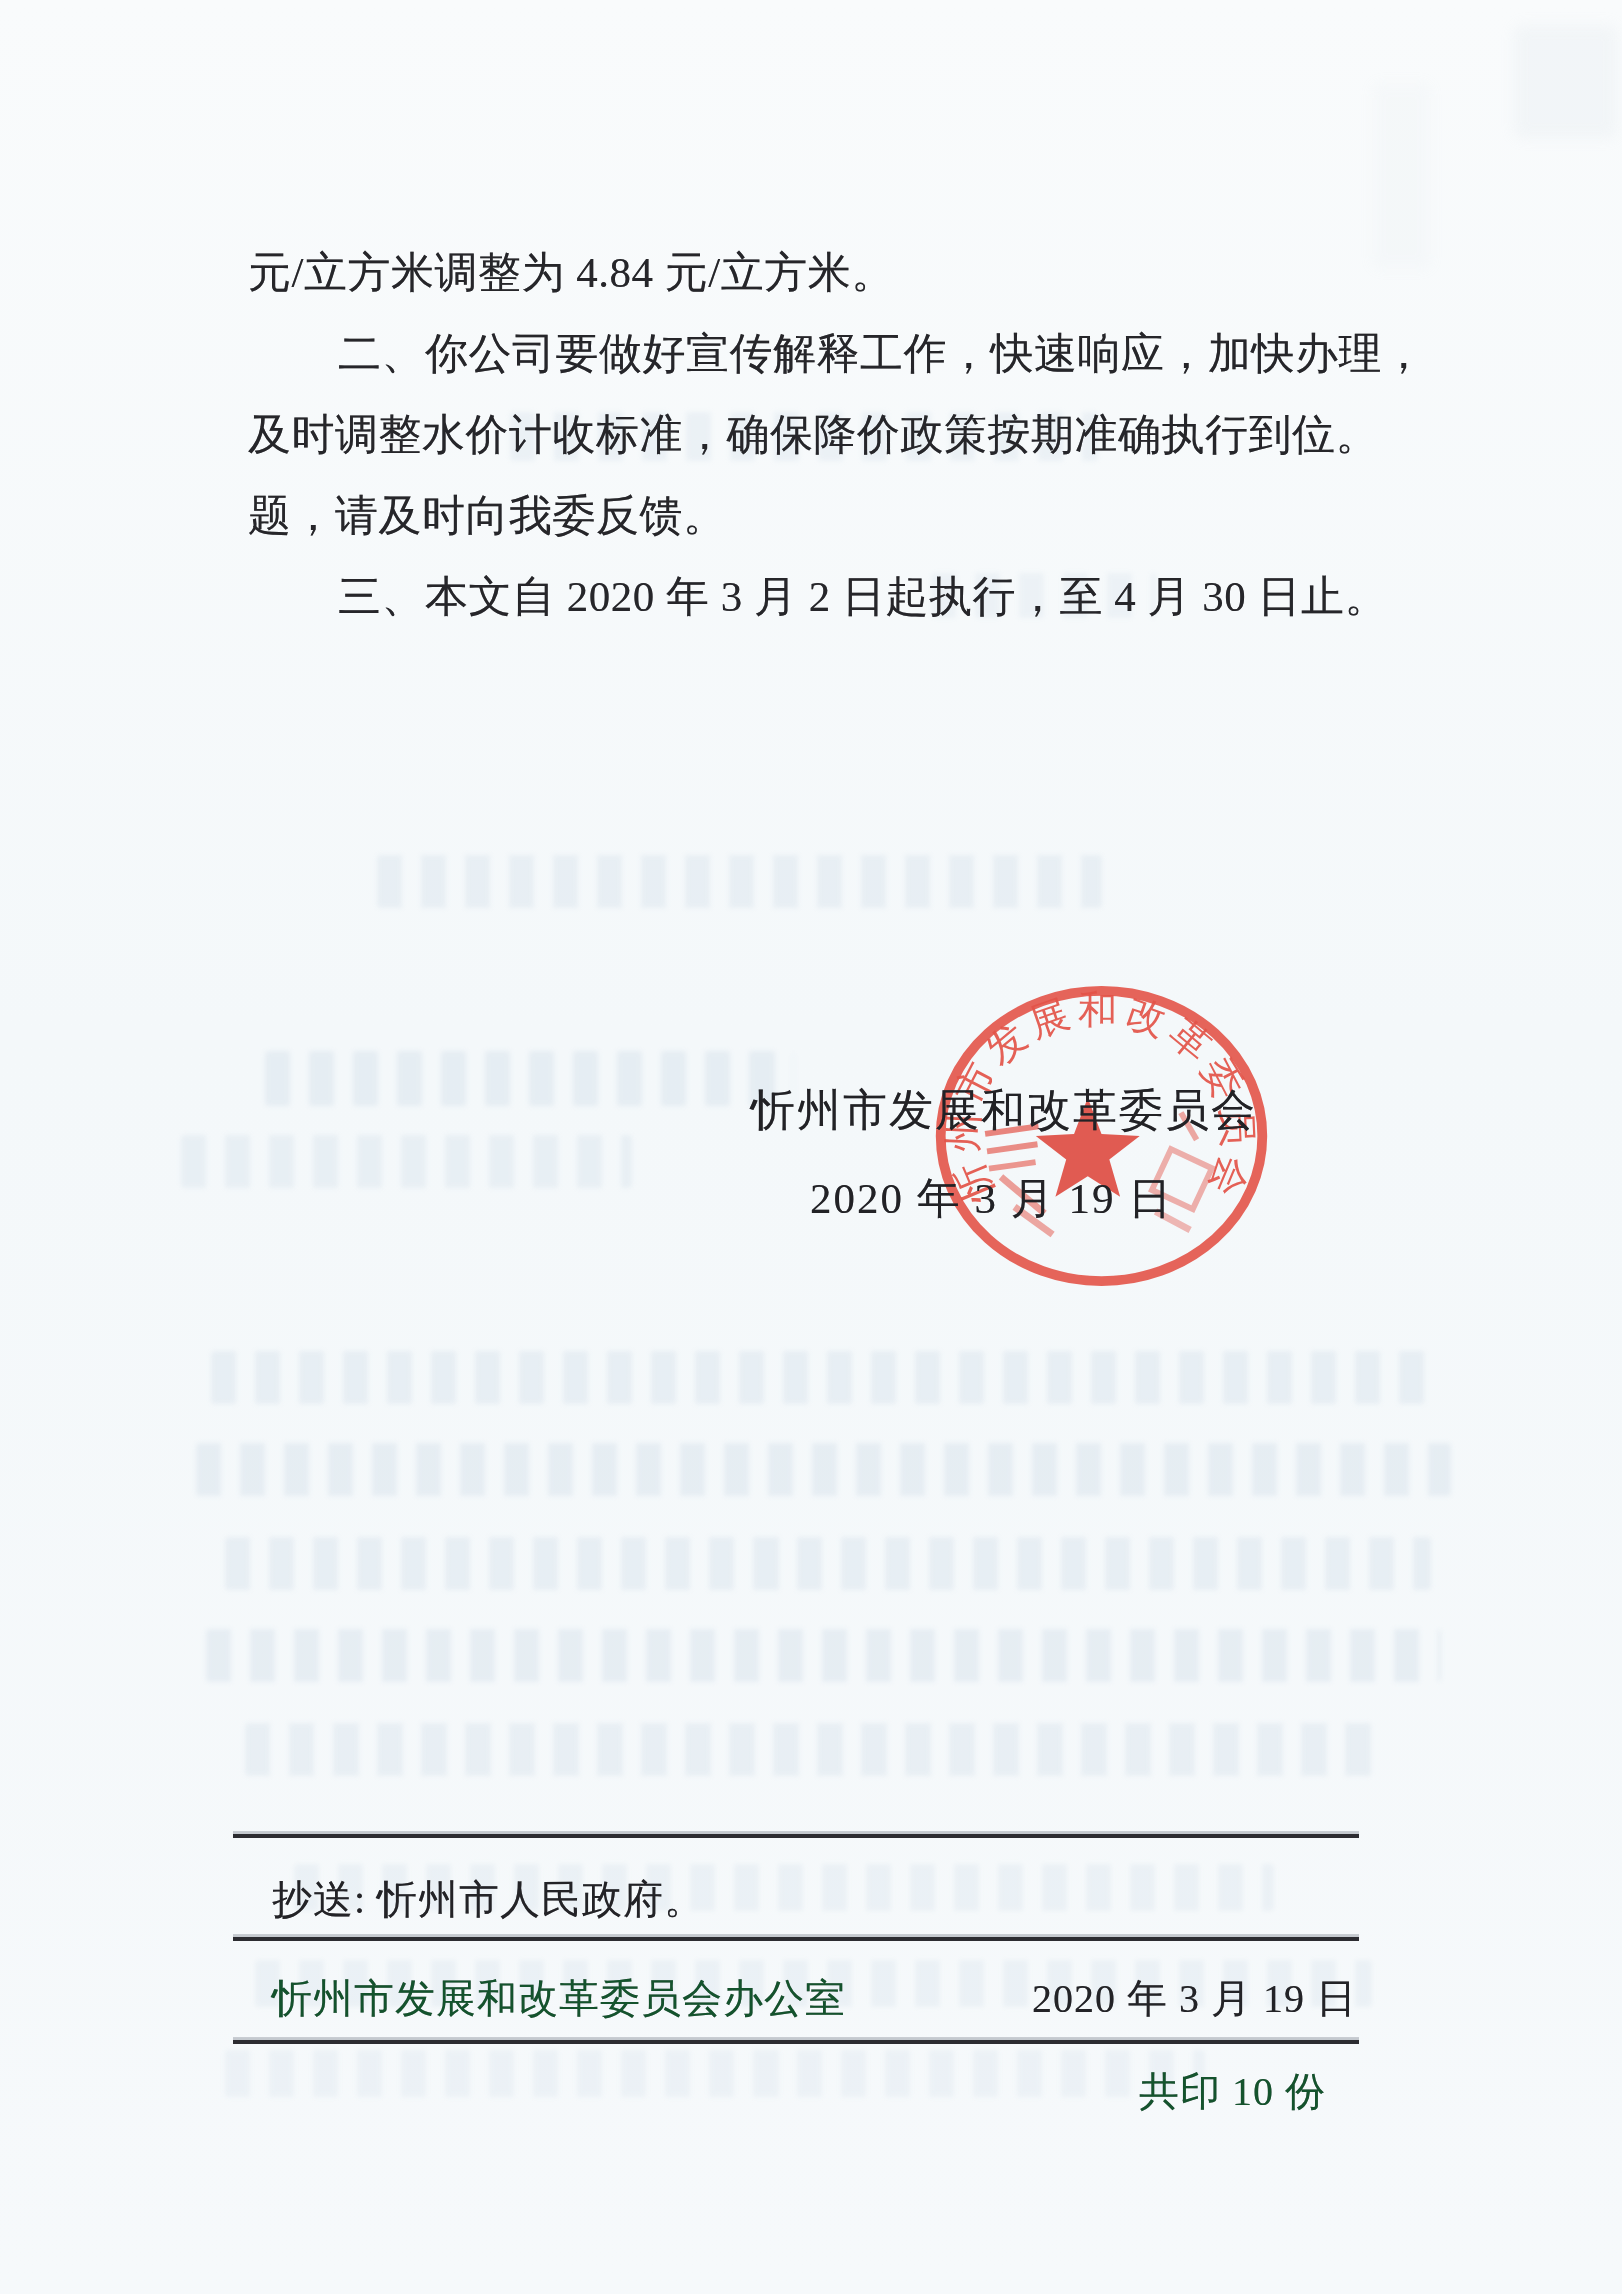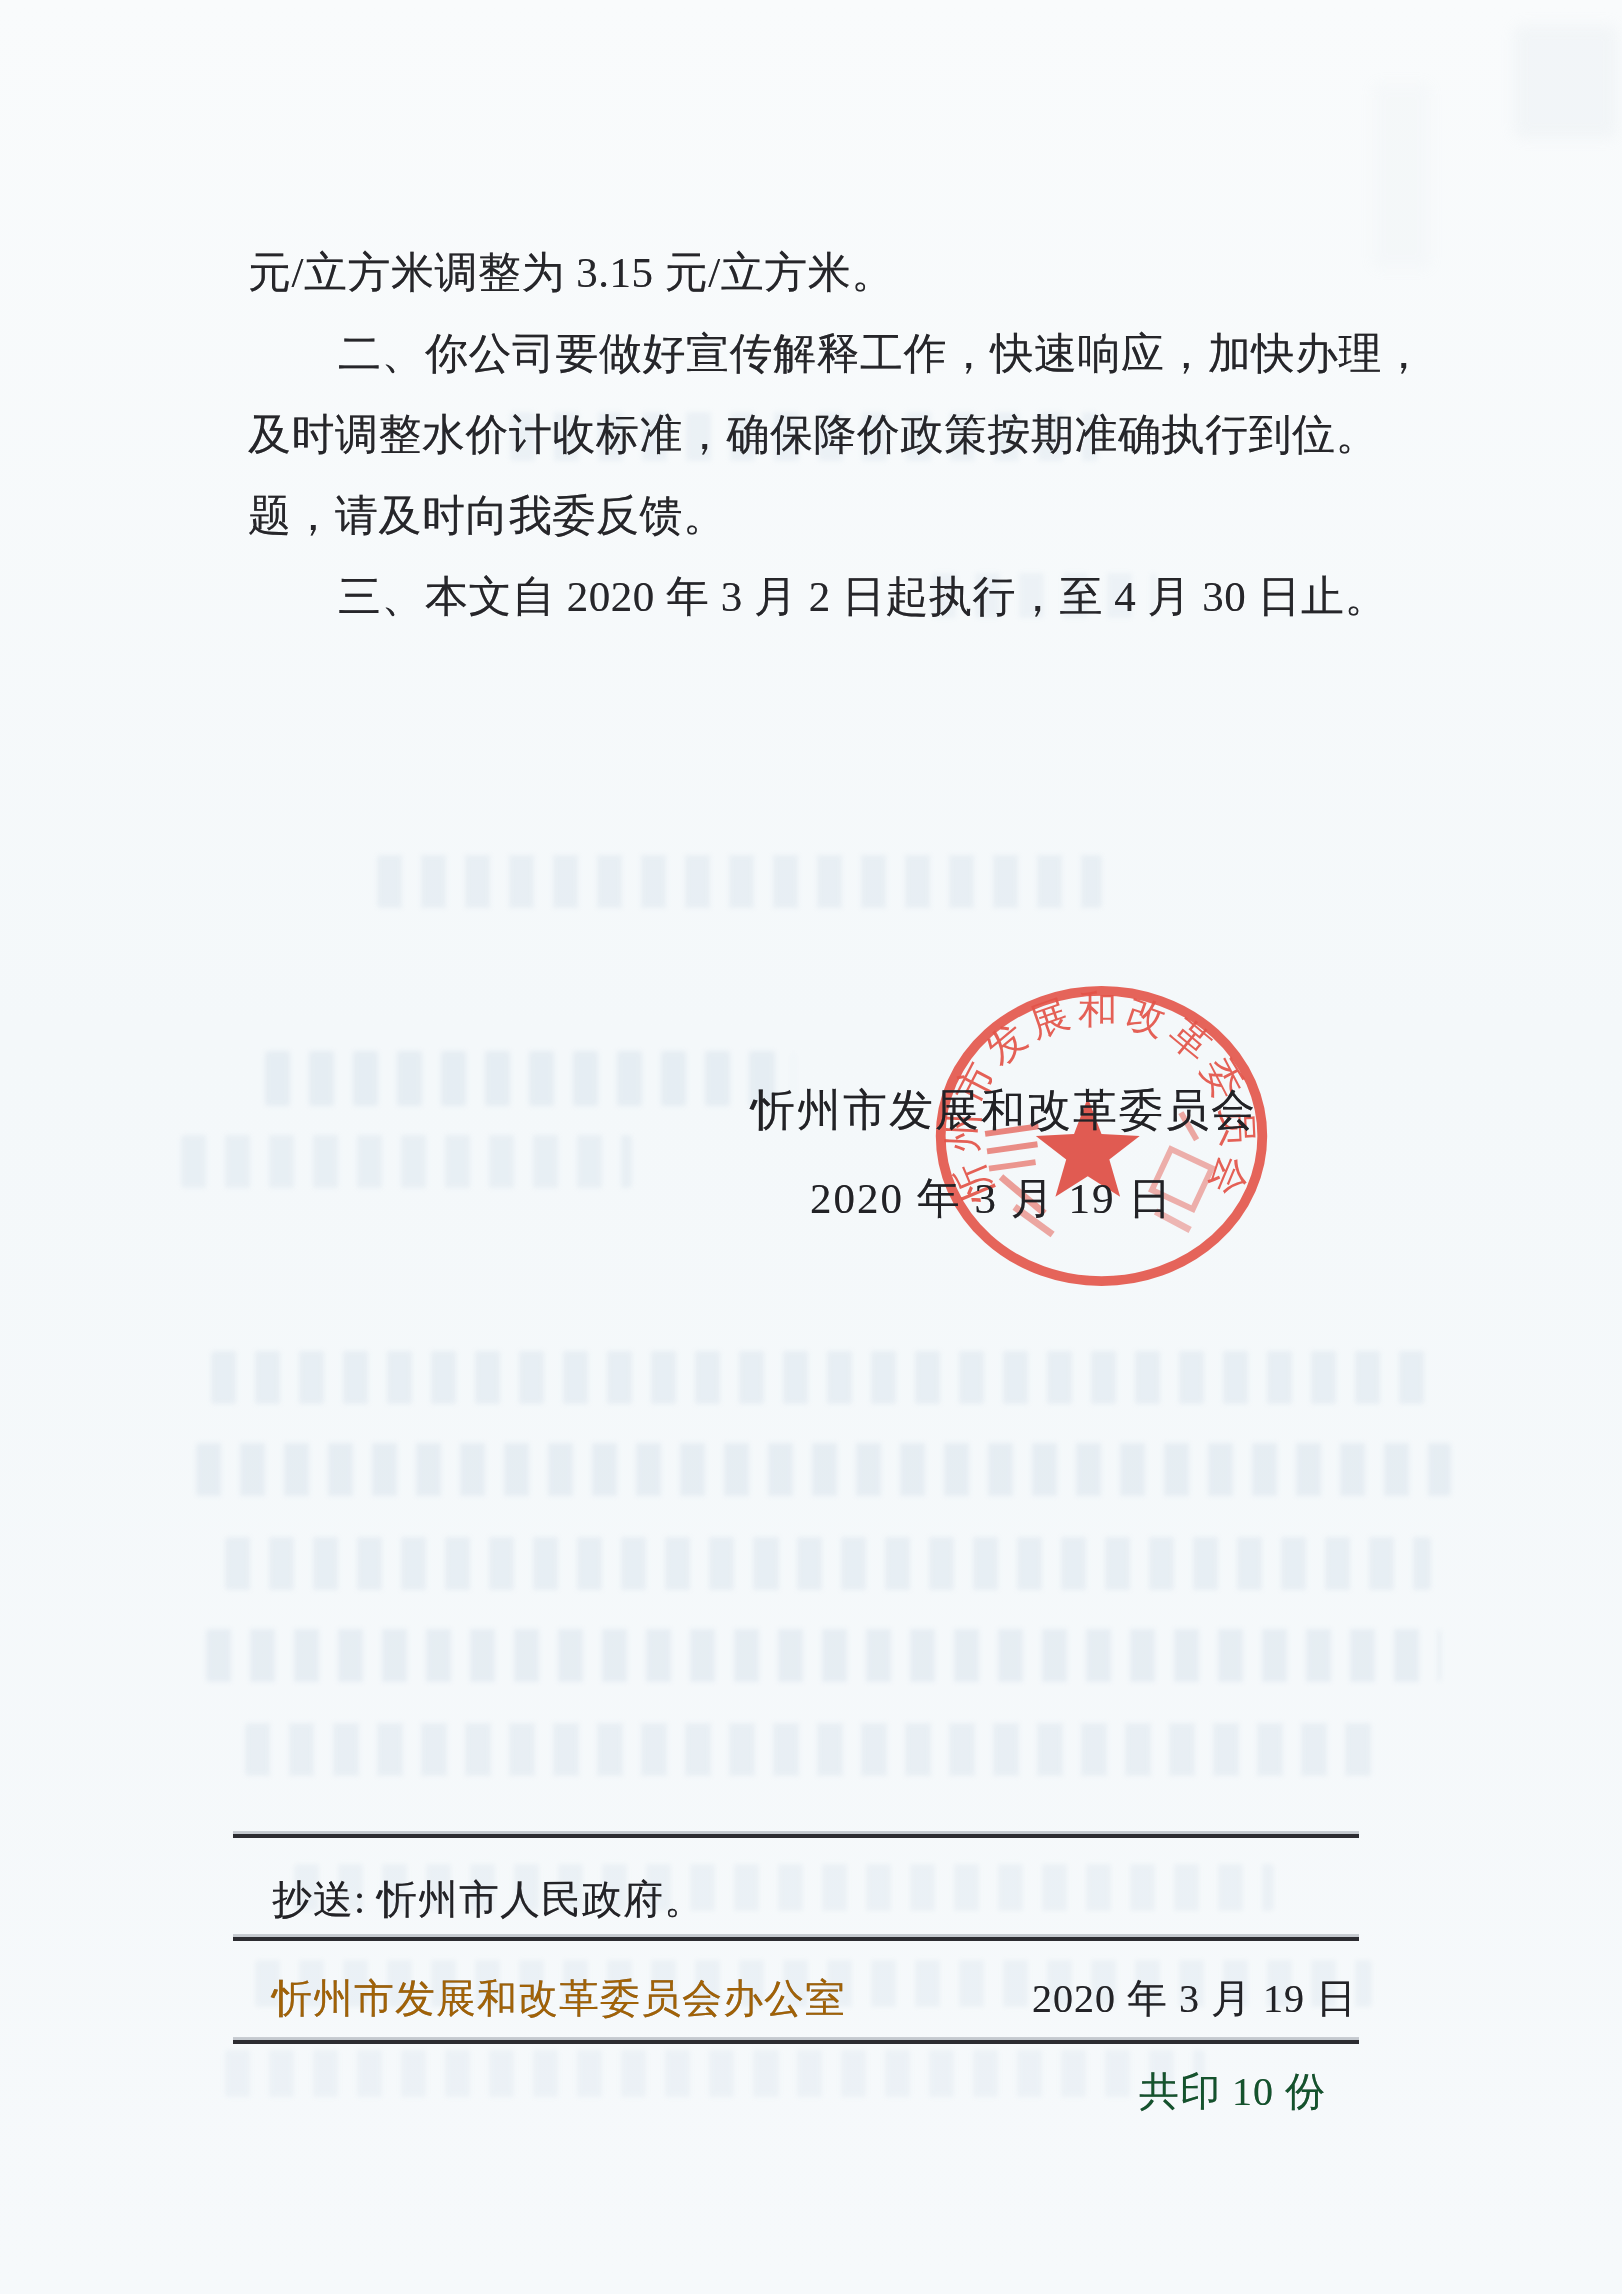--- a/index.html
+++ b/index.html
@@ -47,21 +47,21 @@
         box-shadow:0 -2.9px 0 rgba(70,80,92,.28);}
   .rule1{top:1834px;}
   .rule2{top:1937px;}
   .rule3{top:2040px;}
   .cc-line{
     position:absolute;left:272px;top:1872px;font-size:40px;letter-spacing:1px;
     color:#232327;text-shadow:0 0 0.6px rgba(35,35,39,.5);white-space:nowrap;
   }
   .issuer{
     position:absolute;left:272px;top:1971px;font-size:40px;letter-spacing:1px;
-    color:#a16207;text-shadow:0 0 0.6px rgba(35,35,39,.5);white-space:nowrap;text-align:center;
+    color:#14532d;text-shadow:0 0 0.6px rgba(35,35,39,.5);white-space:nowrap;text-align:center;
   }
   .issue-date{
     position:absolute;right:265px;top:1971px;font-size:40px;letter-spacing:1px;
     color:#232327;text-shadow:0 0 0.6px rgba(35,35,39,.5);white-space:nowrap;
   }
   .copies{
     position:absolute;right:296px;top:2064px;font-size:40px;letter-spacing:1px;
     color:#14532d;text-shadow:0 0 0.6px rgba(35,35,39,.5);white-space:nowrap;
   }
 </style>
@@ -80,21 +80,21 @@
   <div class="ghost" style="left:225px;top:1537px;width:1206px;height:53px;opacity:.42;"></div>
   <div class="ghost" style="left:206px;top:1629px;width:1235px;height:53px;opacity:.46;"></div>
   <div class="ghost" style="left:245px;top:1723px;width:1127px;height:53px;opacity:.4;"></div>
   <div class="ghost" style="left:294px;top:1864px;width:980px;height:47px;opacity:.32;"></div>
   <div class="ghost" style="left:255px;top:1960px;width:1117px;height:47px;opacity:.32;"></div>
   <div class="ghost" style="left:225px;top:2050px;width:980px;height:47px;opacity:.3;"></div>
   <div class="smudge" style="left:1514px;top:24.5px;width:103px;height:113px;opacity:.35;"></div>
   <div class="smudge" style="left:1372px;top:83px;width:59px;height:186px;opacity:.18;"></div>
 
   <div class="body-text">
-    <div class="line">元/立方米调整为 3.15 元/立方米。</div>
+    <div class="line">元/立方米调整为 4.84 元/立方米。</div>
     <div class="line indent">二、你公司要做好宣传解释工作，快速响应，加快办理，</div>
     <div class="line">及时调整水价计收标准，确保降价政策按期准确执行到位。</div>
     <div class="line">题，请及时向我委反馈。</div>
     <div class="line indent">三、本文自 2020 年 3 月 2 日起执行，至 4 月 30 日止。</div>
   </div>
 
   <div class="sig-org">忻州市发展和改革委员会</div>
   <div class="sig-date">2020 年 3 月 19 日</div>
 
   <svg class="seal" viewBox="0 0 358 322" xmlns="http://www.w3.org/2000/svg">

